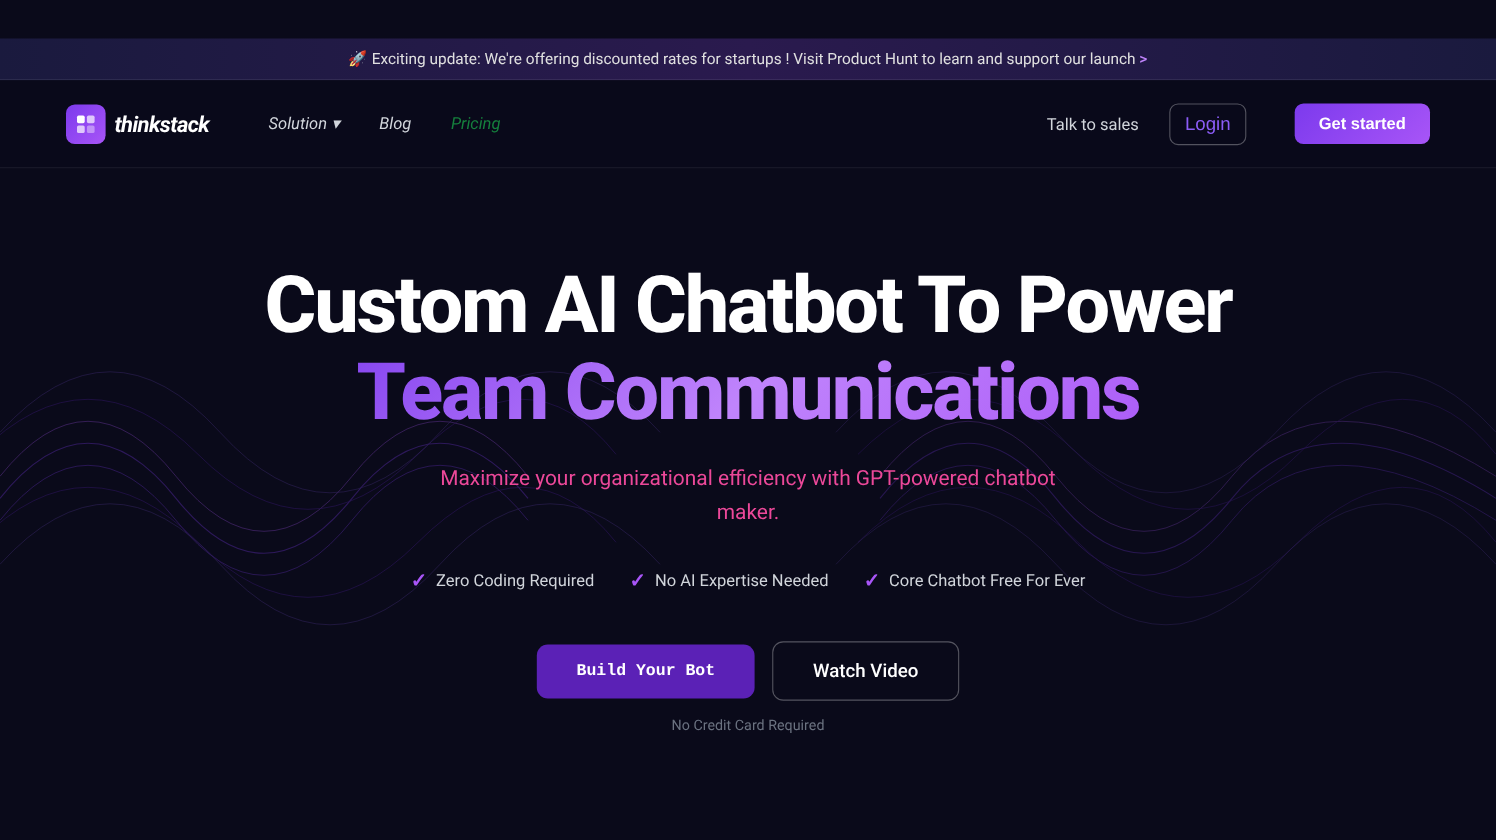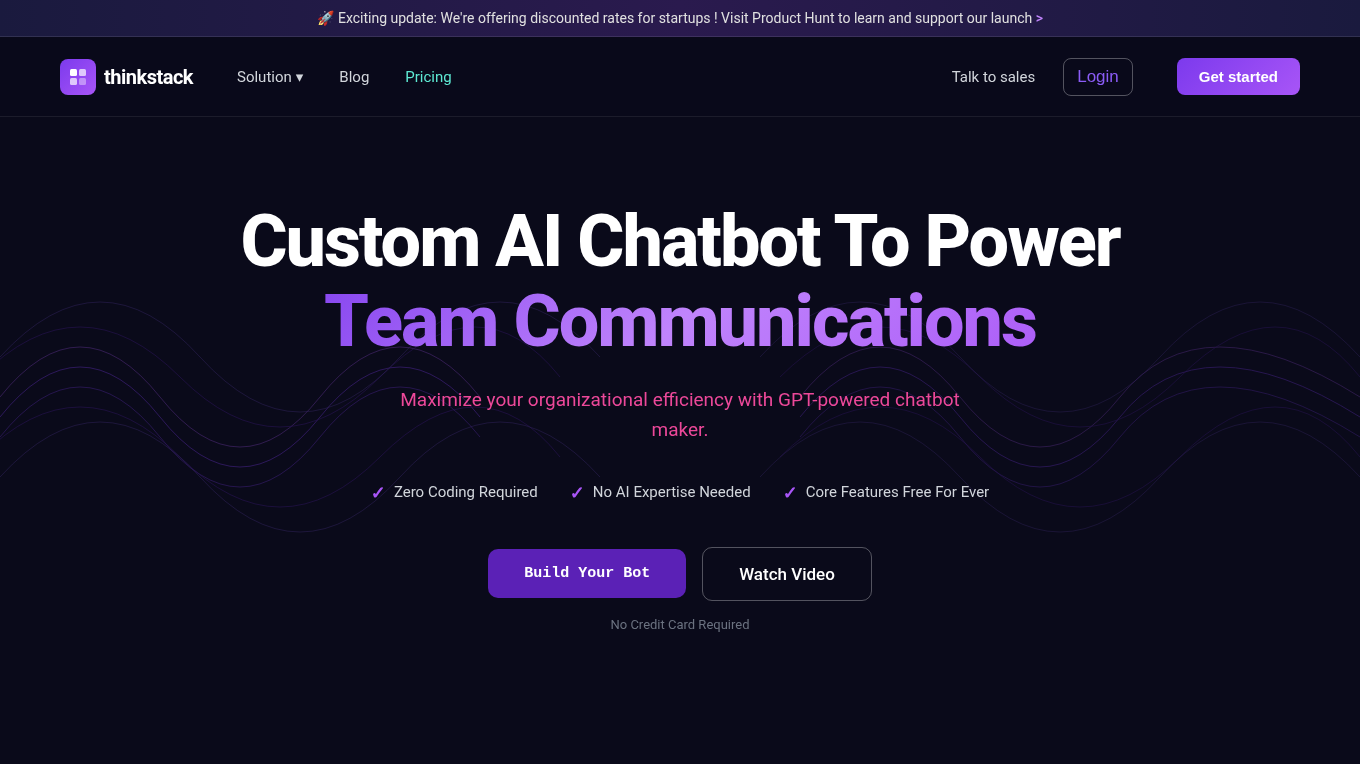--- a/index.html
+++ b/index.html
@@ -21,20 +21,21 @@
     
     .announcement-bar {
       background: linear-gradient(90deg, #1a1a3e 0%, #2a1a4e 50%, #1a1a3e 100%);
       text-align: center;
       padding: 10px 20px;
       font-size: 14px;
       color: #e0e0e0;
       border-bottom: 1px solid rgba(255,255,255,0.1);
       position: relative;
       z-index: 10;
+      margin-top: 35px;
     }
 
     .announcement-bar a {
       color: #c084fc;
       text-decoration: none;
       font-weight: 500;
     }
 
     
     .navbar {
@@ -44,22 +45,23 @@
       padding: 0 60px;
       height: 80px;
       background: rgba(10, 10, 26, 0.95);
       border-bottom: 1px solid rgba(255,255,255,0.08);
       position: relative;
       z-index: 10;
     }
 
     .navbar-left {
       display: flex;
-      align-items: center;
-      gap: 30px;
+      align-items: flex-start;
+      gap: 40px;
+      font-style: italic;
     }
 
     .logo {
       display: flex;
       align-items: center;
       gap: 8px;
     }
 
     .logo-icon {
       width: 36px;
@@ -91,21 +93,21 @@
       font-size: 15px;
       padding: 8px 14px;
       border-radius: 6px;
       transition: color 0.2s;
       display: flex;
       align-items: center;
       gap: 4px;
     }
 
     .nav-link.active {
-      color: #5eead4;
+      color: #15803d;
     }
 
     .navbar-right {
       display: flex;
       align-items: center;
       gap: 12px;
     }
 
     .btn-talk {
       color: #d1d5db;
@@ -341,21 +343,21 @@
       <div class="hero-feature">
         <span class="checkmark">✓</span>
         <span>Zero Coding Required</span>
       </div>
       <div class="hero-feature">
         <span class="checkmark">✓</span>
         <span>No AI Expertise Needed</span>
       </div>
       <div class="hero-feature">
         <span class="checkmark">✓</span>
-        <span>Core Features Free For Ever</span>
+        <span>Core Chatbot Free For Ever</span>
       </div>
     </div>
 
     <div class="hero-ctas">
       <a href="#" class="btn-primary">Build Your Bot</a>
       <a href="#" class="btn-secondary">Watch Video</a>
     </div>
 
     <p class="no-credit">No Credit Card Required</p>
   </div>

